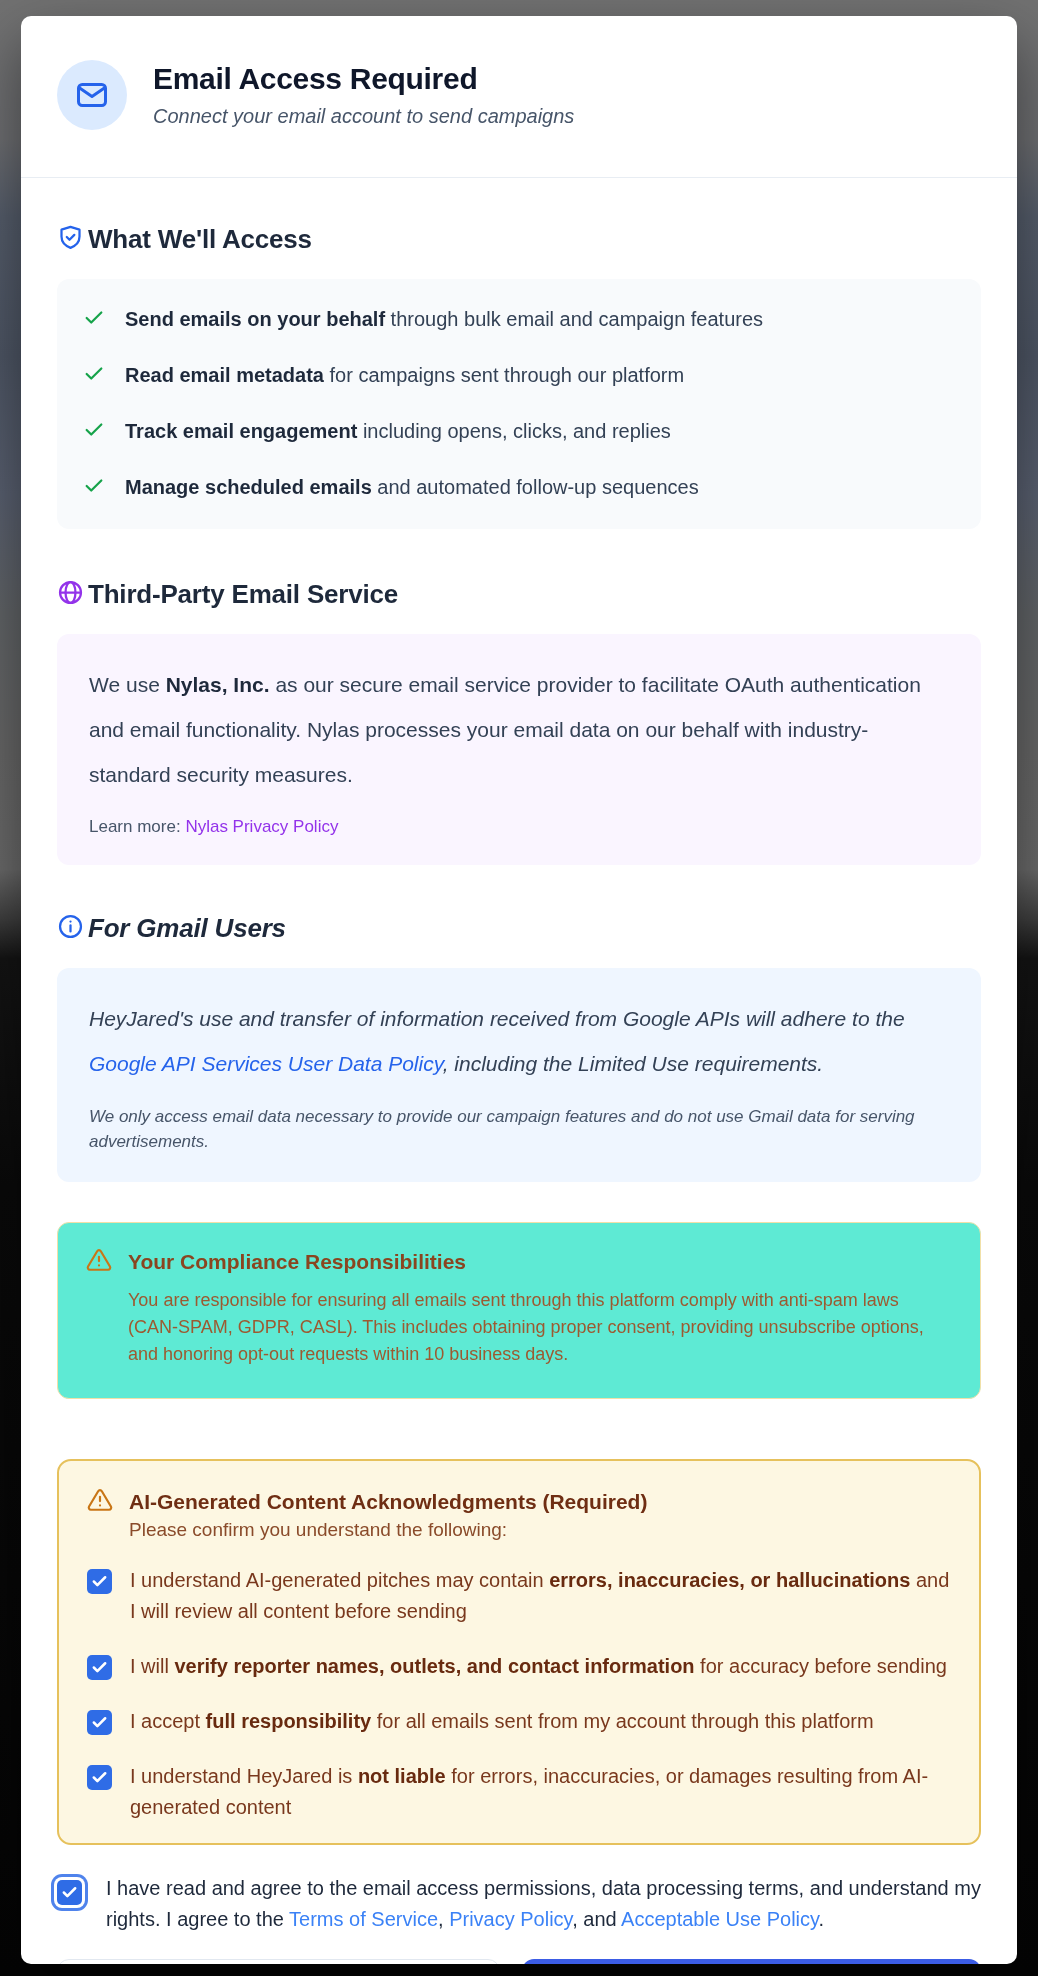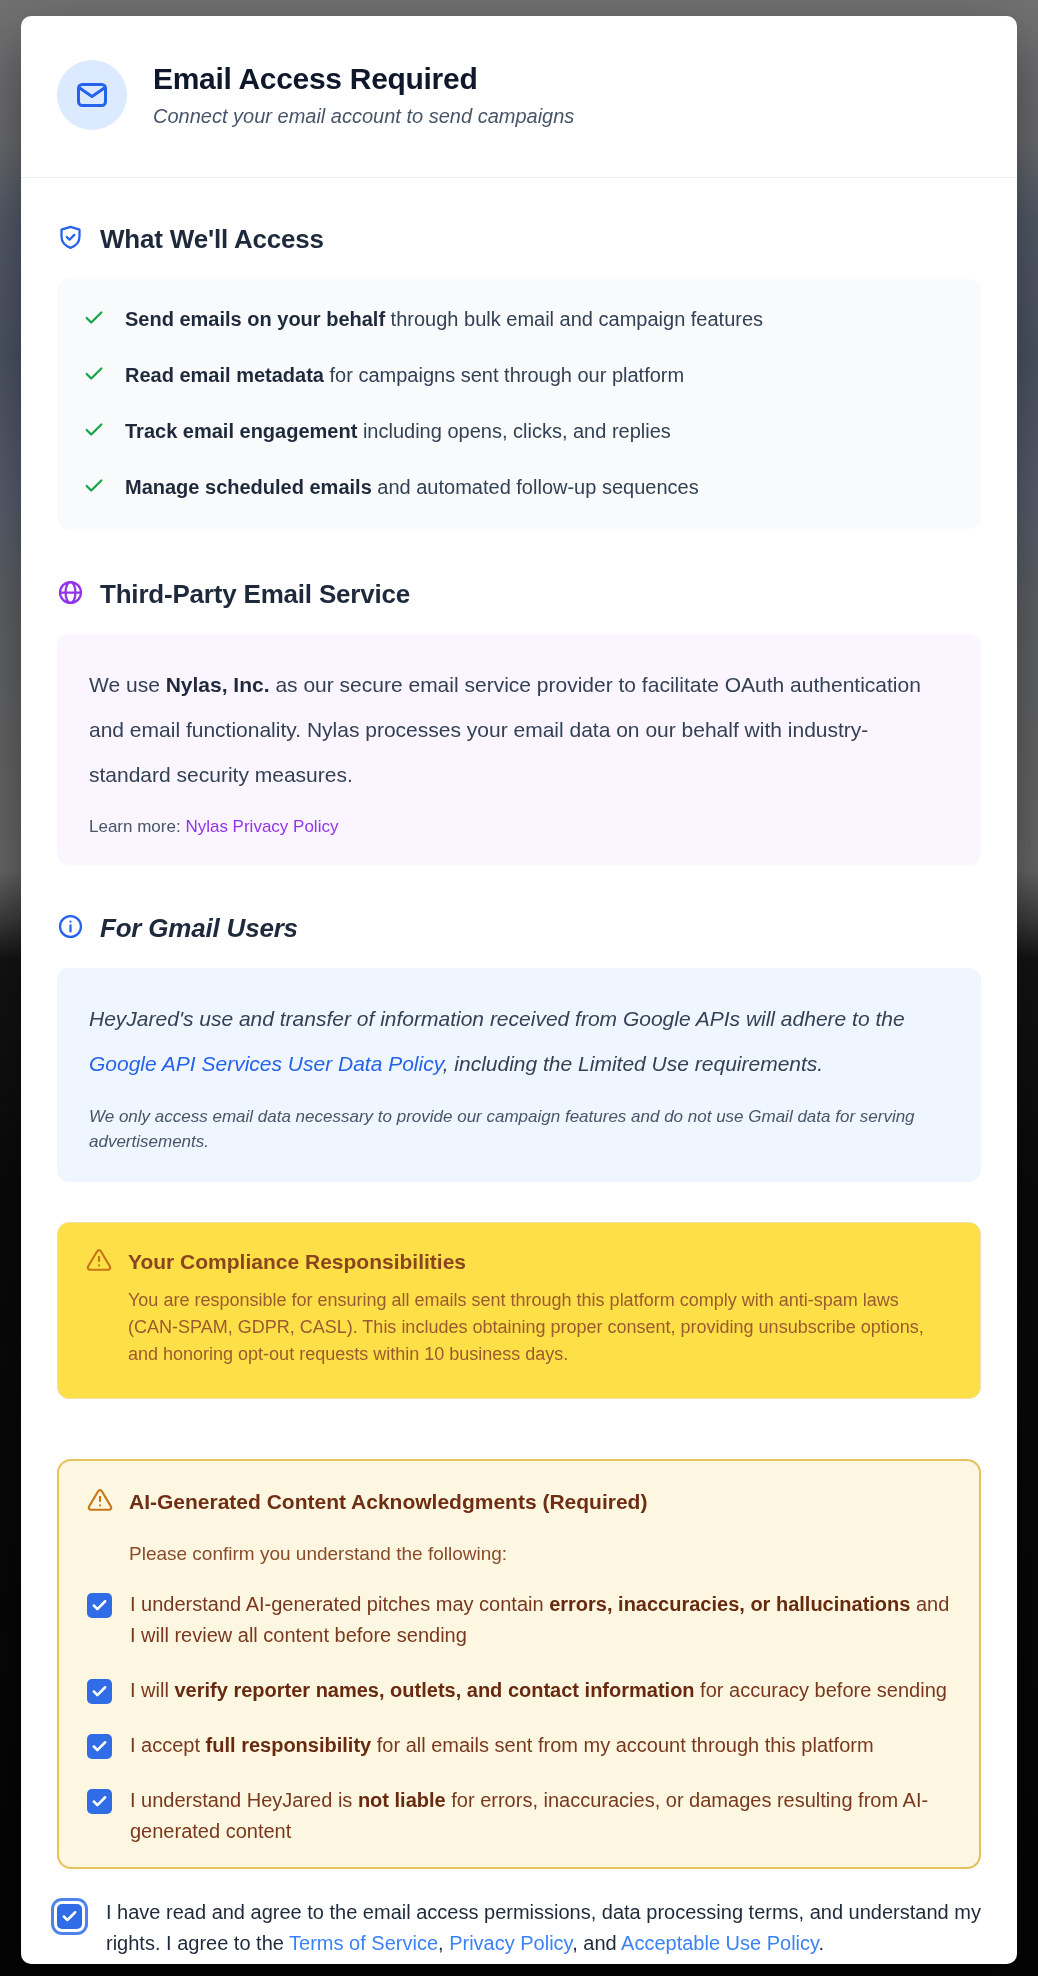--- a/index.html
+++ b/index.html
@@ -19,47 +19,47 @@
     background:#ffffff; border-radius:10px; overflow:hidden;
     box-shadow:0 25px 60px rgba(0,0,0,.45);
   }
   
   .hdr { display:flex; align-items:center; gap:26px; padding:44px 36px 47px; border-bottom:1px solid #e8edf3; }
   .hdr-icon { width:70px; height:70px; border-radius:50%; background:#dbeafe; display:flex; align-items:center; justify-content:center; flex-shrink:0; }
   .hdr-title { font-size:30px; font-weight:700; color:#0f172a; letter-spacing:-0.3px; }
   .hdr-sub { font-size:20px; color:#475569; margin-top:9px;font-style:italic; }
   
   .bd { padding:46px 36px 28px; }
-  .sec-h { display:flex; align-items:center; gap:16px; margin-bottom:24px; }
+  .sec-h { display:flex; align-items:center; gap:4px; margin-bottom:24px; }
   .sec-h .t { font-size:26px; font-weight:700; color:#1e293b; letter-spacing:-0.2px; }
   .sec { margin-top:50px; }
   
   .access-box { background:#f8fafc; border-radius:12px; padding:28px 26px;text-align:center; }
   .acc-row { display:flex; align-items:flex-start; gap:20px; }
   .acc-row + .acc-row { margin-top:30px; }
   .acc-row .txt { font-size:20px; color:#334155; line-height:24px; }
   .b { font-weight:700; color:#1e293b; }
   
   .purple-box { background:#faf5ff; border-radius:12px; padding:28px 32px; }
   .para { font-size:21px; line-height:45px; color:#334155; }
   .learn { margin-top:20px; font-size:17px; color:#475569; }
   .lkp { color:#9333ea; cursor:pointer; }
   
   .blue-box { background:#eff6ff; border-radius:12px; padding:28px 32px; }
   .lk2 { color:#2563eb; cursor:pointer; }
   .note { margin-top:18px; font-size:17px; line-height:25px; color:#475569; }
   
-  .comp-box { margin-top:40px; background:#fde047; border:1px solid #f1e0a8; border-radius:12px; padding:24px 28px; }
+  .comp-box { margin-top:40px; background:#5eead4; border:1px solid #f1e0a8; border-radius:12px; padding:24px 28px; }
   .warn-head { display:flex; align-items:center; gap:16px; }
   .comp-title { font-size:21px; font-weight:700; color:#8a4520; }
   .comp-body { margin:10px 0 6px 42px; font-size:18px; line-height:27px; color:#9c5a31; }
   
   .ai-box { margin-top:60px; background:#fdf7e2; border:2px solid #e6c15c; border-radius:14px; padding:26px 28px 20px; }
   .ai-title { font-size:21px; font-weight:700; color:#6f2e13; }
-  .ai-sub { margin:26px 0 0 42px; font-size:19px; color:#8a4b2a; }
+  .ai-sub { margin:2px 0 0 42px; font-size:19px; color:#8a4b2a; }
   .ai-row { margin-top:24px; display:flex; align-items:flex-start; gap:18px; }
   .ai-row .txt { font-size:20px; line-height:31px; color:#79381d; }
   .ab { font-weight:700; color:#682a0f; }
   .cbx { width:25px; height:25px; border-radius:5px; background:#ffffff; border:2px solid #94a3b8; flex-shrink:0; margin-top:4px;
          display:flex; align-items:center; justify-content:center; cursor:pointer; }
   .cbx svg { display:none; }
   .cbx.checked { background:#2f6ce6; border:none; }
   .cbx.checked svg { display:block; }
   
   .agree { margin-top:28px; display:flex; align-items:flex-start; gap:24px; }

